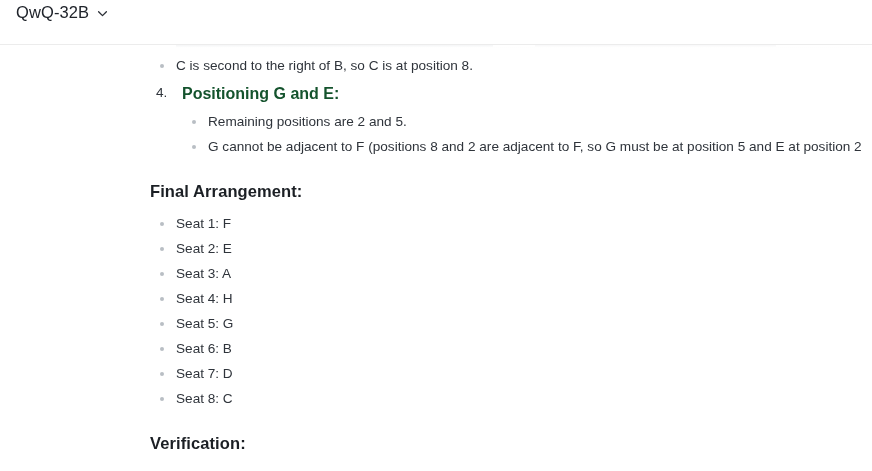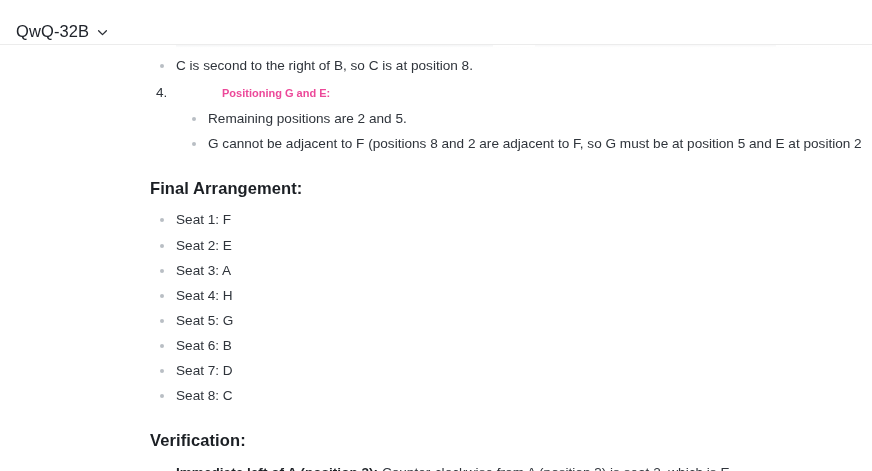--- a/index.html
+++ b/index.html
@@ -13,21 +13,21 @@
     font-family: "Liberation Sans", sans-serif;
     color: #1f2328;
     overflow: hidden;
     position: relative;
   }
 
   
   .topbar {
     height: 44px;
     display: flex;
-    align-items: flex-end;
+    align-items: flex-start;
     padding: 0 14px;
     background: #ffffff;
     box-sizing: border-box;
   }
   .model-selector {
     display: flex;
     align-items: center;
     gap: 7px;
     padding: 3px 4px 3px 2px;
     border-radius: 6px;
@@ -122,23 +122,22 @@
   }
   .num {
     position: absolute;
     left: 6px;
     top: 0;
     font-size: 13.6px;
     color: #2f343b;
   }
   .li-title {
     font-weight: bold;
-    font-size: 11px;
-    color: #ec4899;
-    margin-left: 40px;
+    font-size: 16px;
+    color: #14532d;
   }
   ol.numlist ul.bul { margin-top: 2px; }
   ol.numlist ul.bul > li { padding-left: 26px; }
 
   h3.section {
     font-size: 16.5px;
     font-weight: bold;
     color: #1b1f24;
     margin: 22px 0 8px 0;
     letter-spacing: .1px;

